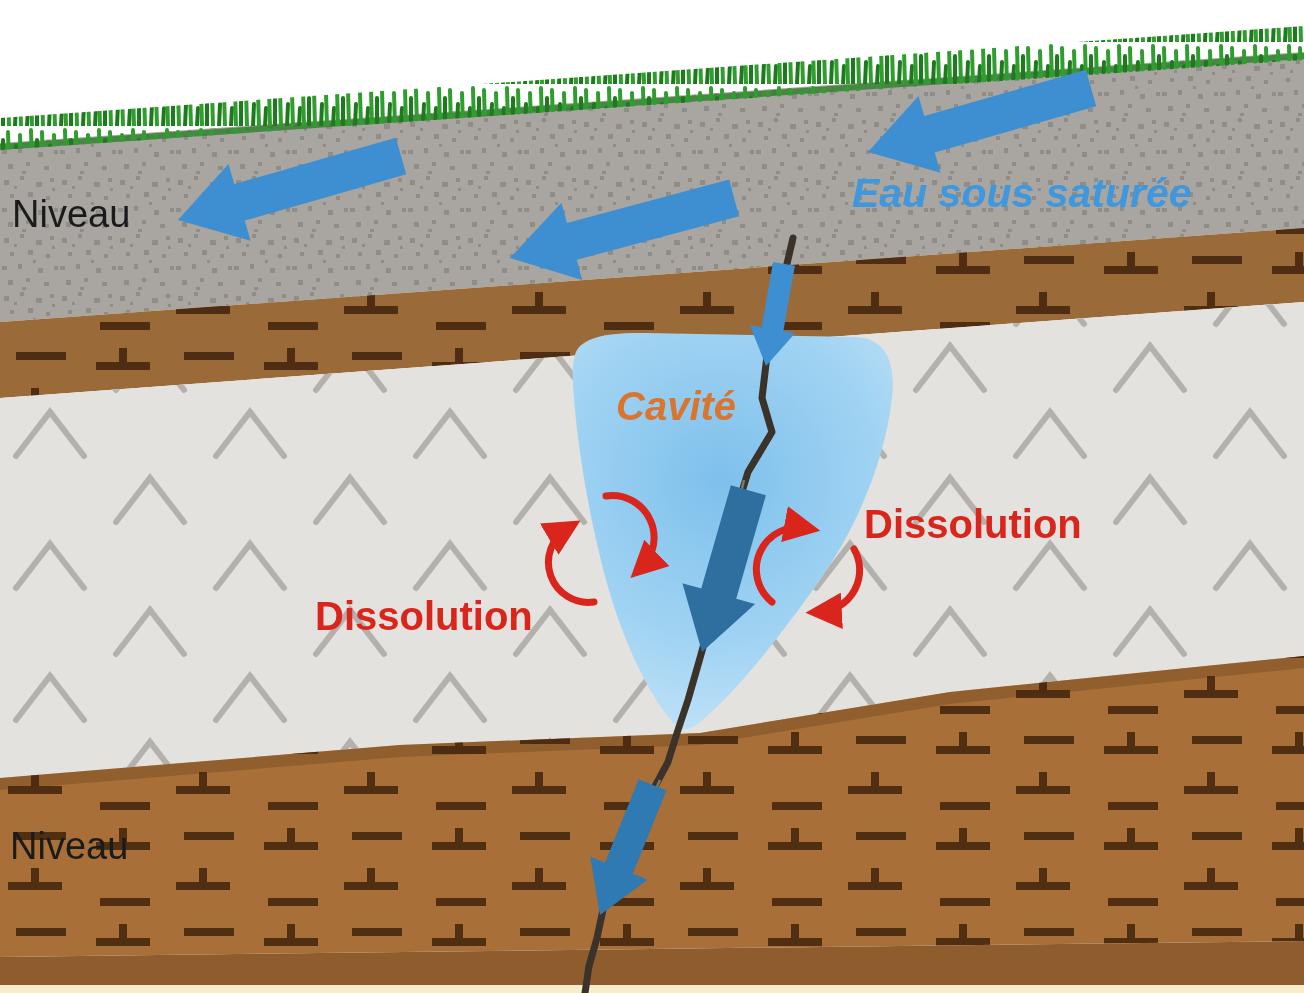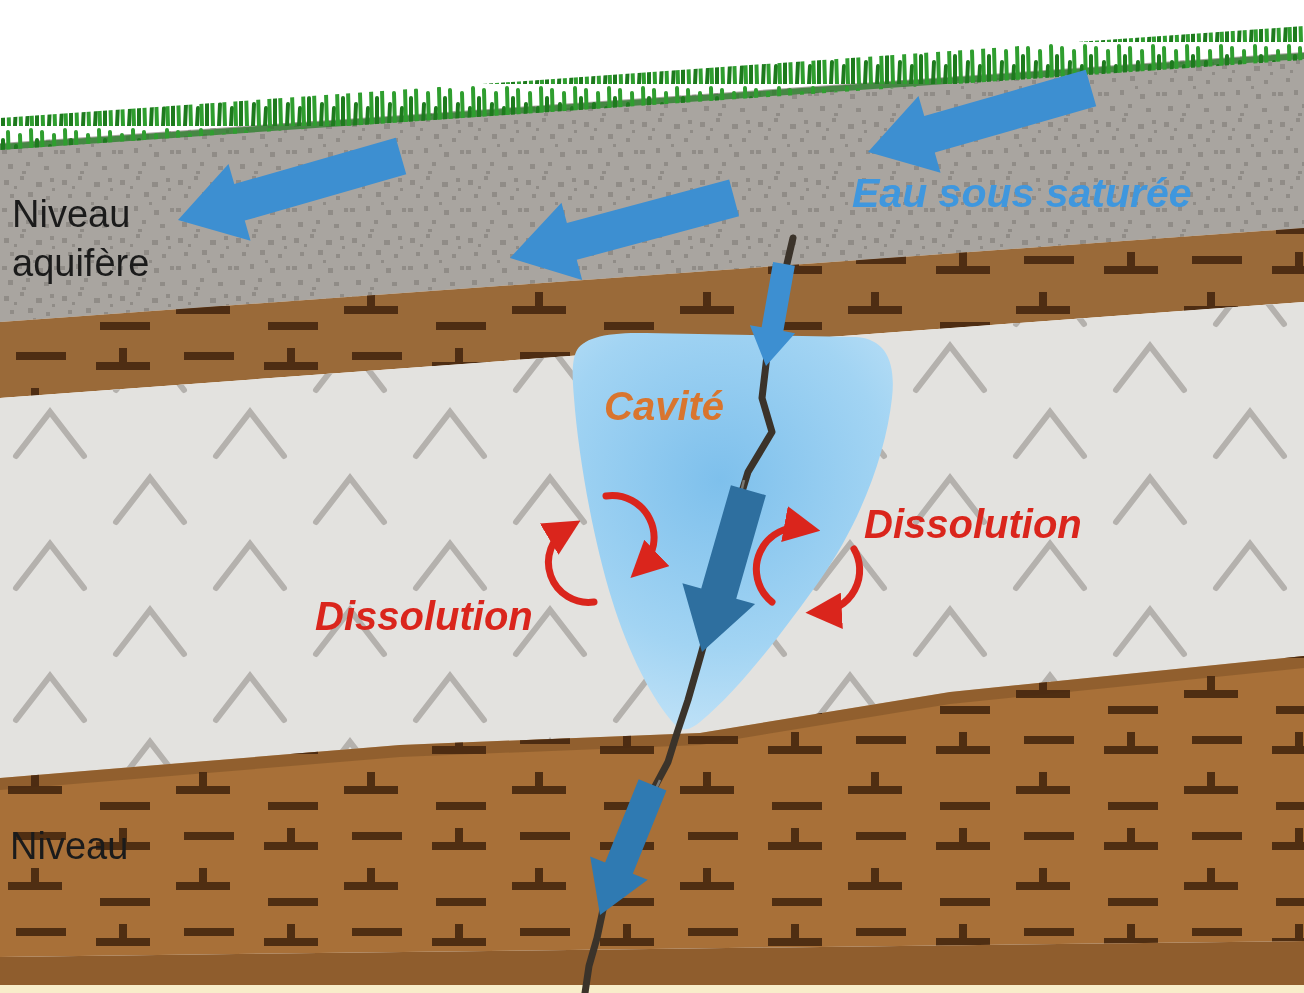--- a/index.html
+++ b/index.html
@@ -2,22 +2,22 @@
 <html><head>
 <meta charset="utf-8">
 <style>
   html,body{margin:0;padding:0;background:#ffffff;}
   body{width:1304px;height:993px;overflow:hidden;font-family:"Liberation Sans",sans-serif;}
   .stage{position:relative;width:1284px;height:993px;}
   .stage svg{position:absolute;left:0;top:0;}
   .lbl{position:absolute;white-space:nowrap;}
   .lbl-black{color:#1b1b1b;font-size:38px;line-height:49px;font-weight:400;}
   .lbl-blue{color:#3f97de;font-size:41px;font-weight:bold;font-style:italic;}
-  .lbl-orange{color:#d9752e;font-size:40px;font-weight:bold;font-style:italic;}
-  .lbl-red{color:#da251c;font-size:40px;font-weight:bold;font-style:italic;}
+  .lbl-orange{color:#d9752e;font-size:40px;font-weight:bold;font-style:italic;margin-left:12px;}
+  .lbl-red{color:#da251c;font-size:40px;font-weight:bold;}
   #lbl-aquifer{left:12px;top:190px;}
   #lbl-water{left:852px;top:170px;text-align:right;}
   #lbl-cavity{left:604px;top:384px;}
   #lbl-diss-left{left:315px;top:594px;}
   #lbl-diss-right{left:864px;top:502px;}
   #lbl-gypsum{left:10px;top:494px;}
   #lbl-imperm{left:10px;top:822px;}
 </style>
 </head>
 <body>
@@ -140,21 +140,20 @@
   <g fill="none" stroke="#da251c" stroke-width="7" stroke-linecap="round">
     <path d="M 606,496 A 42,42 0 0 1 641,568" marker-end="url(#redHead)"></path>
     <path d="M 594,602 A 40,40 0 0 1 568,528" marker-end="url(#redHead)"></path>
     <path d="M 772,602 A 42,42 0 0 1 806,528" marker-end="url(#redHead)"></path>
     <path d="M 854,549 A 42,42 0 0 1 820,612" marker-end="url(#redHead)"></path>
   </g>
 </svg>
 
   <div id="lbl-aquifer" class="lbl lbl-black">
     <div>Niveau</div>
-    <div>aquifère</div>
   </div>
 
   <div id="lbl-water" class="lbl lbl-blue">Eau sous saturée</div>
 
   <div id="lbl-cavity" class="lbl lbl-orange">Cavité</div>
 
   <div id="lbl-diss-left" class="lbl lbl-red">Dissolution</div>
 
   <div id="lbl-diss-right" class="lbl lbl-red">Dissolution</div>
 

